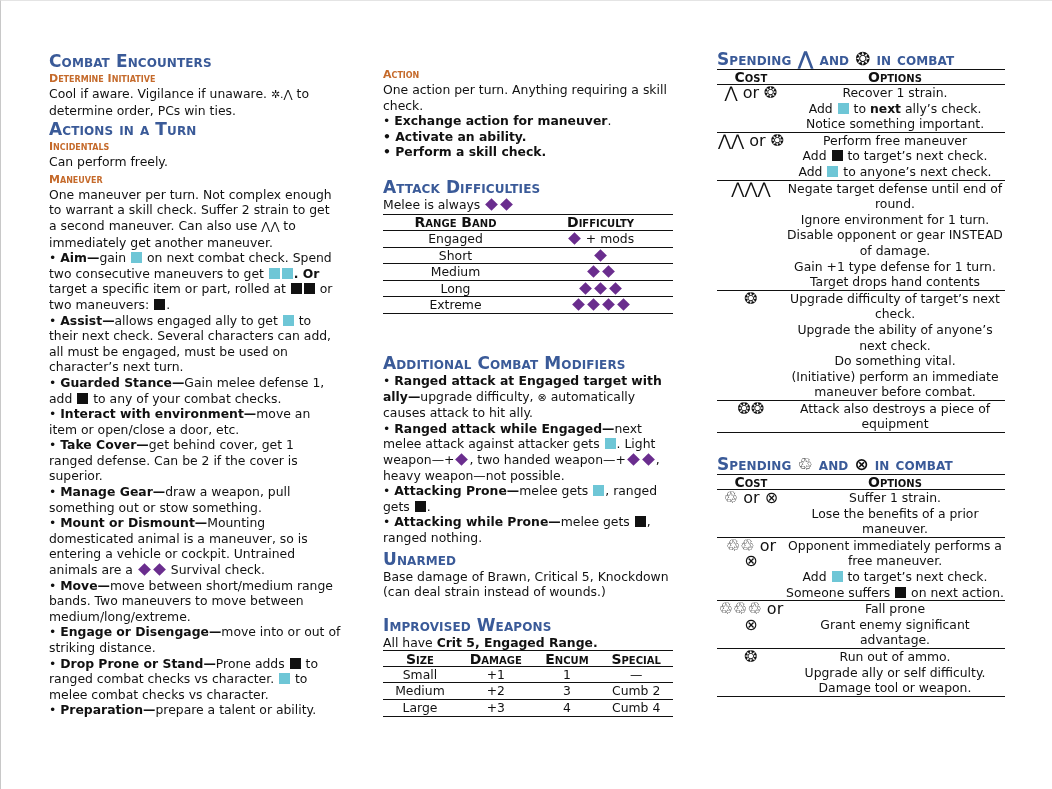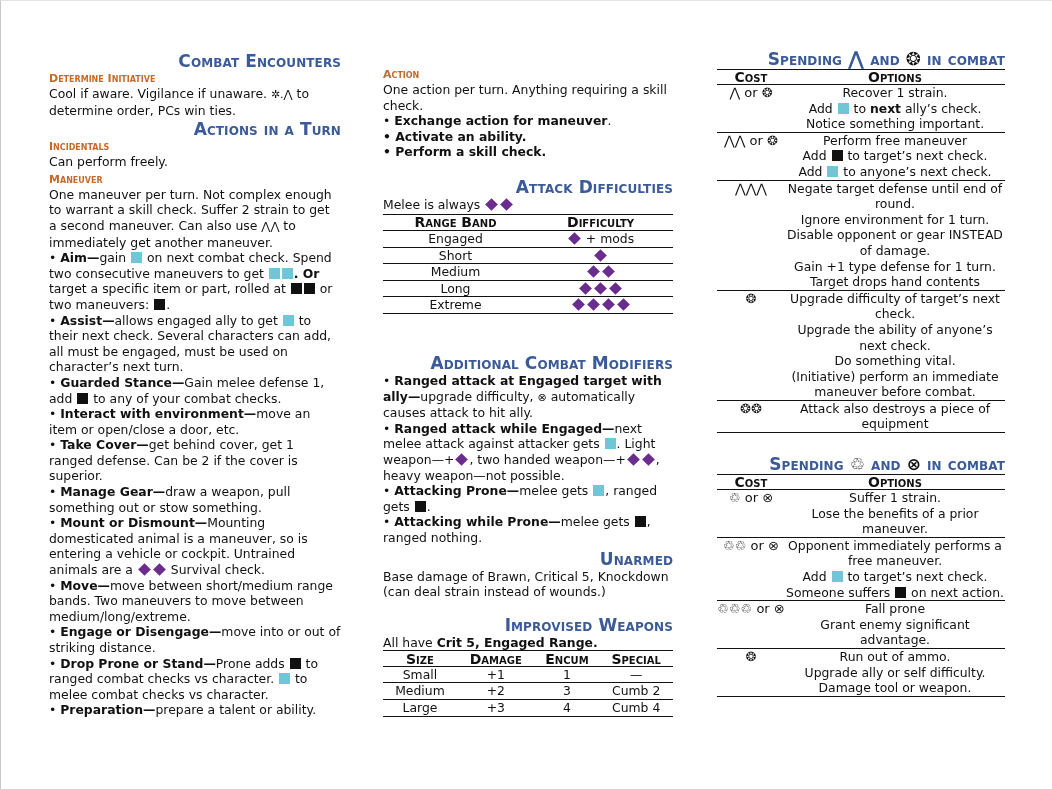--- a/index.html
+++ b/index.html
@@ -3,42 +3,42 @@
 <meta charset="utf-8">
 <style>
   * { box-sizing: border-box; margin: 0; padding: 0; }
   html, body { width: 1052px; height: 789px; background: #ffffff; overflow: hidden; }
   body { font-family: "DejaVu Sans", sans-serif; color: #111; font-size: 12.4px; line-height: 15.6px; position: relative; }
   .page-border { position: absolute; left: 0; top: 0; width: 1052px; height: 789px; border-left: 1px solid #c8c8c8; border-top: 1px solid #e4e4e4; pointer-events: none; }
   .col { position: absolute; top: 0; }
   #col1 { left: 49px; top: 52px; width: 292px; }
   #col2 { left: 383px; top: 67px; width: 290px; }
   #col3 { left: 717px; top: 49px; width: 288px; }
-  .h1 { color: #3a5a98; font-weight: bold; font-variant: small-caps; font-size: 17px; line-height: 19px; letter-spacing: 0.1px; text-align: right; }
+  .h1 { color: #3a5a98; font-weight: bold; font-variant: small-caps; font-size: 17px; line-height: 19px; letter-spacing: 0.1px; }
   .h2 { color: #c56a2b; font-weight: bold; font-variant: small-caps; font-size: 11px; line-height: 15px; }
   p { margin: 0; }
   .b { font-weight: bold; }
   .blue { display: inline-block; width: 11px; height: 11px; background: #6ec6d6; vertical-align: -1px; margin: 0 1px; }
   .black { display: inline-block; width: 11px; height: 11px; background: #111; vertical-align: -1px; margin: 0 1px; }
   .dia { display: inline-block; width: 9px; height: 9px; background: #6a2d8e; transform: rotate(45deg); margin: 0 3px; vertical-align: 0px; }
   .sym { font-size: 11px; }
   table { border-collapse: collapse; width: 100%; }
   th { font-variant: small-caps; font-weight: bold; font-size: 14px; line-height: 14px; }
   td { text-align: center; font-size: 12.4px; line-height: 15.6px; }
   .rng { margin-top: 1px; border-top: 1.5px solid #111; }
   .rng tr { border-bottom: 1.5px solid #111; }
   .rng th, .rng td { padding: 0; height: 16.5px; }
   .weap { border-top: 1.5px solid #111; }
   .weap tr { border-bottom: 1.5px solid #111; }
   .weap th, .weap td { padding: 0; height: 15.5px; }
   .spend { border-top: 1.5px solid #111; }
   .spend tr.row { border-bottom: 1.5px solid #111; }
   .spend th { border-bottom: 1.5px solid #111; padding: 0; height: 15px; }
   .spend td { vertical-align: top; padding: 0; }
-  .spend td.cost { width: 68px; font-size: 13px; }
+  .spend td.cost { width: 68px; font-size: 16px; }
   .spend td.opt { line-height: 15.6px; }
   .gap { height: 22px; }
 </style>
 </head>
 <body>
 
 <div class="page-border"></div>
 
 <div class="col" id="col1">
   <div class="h1">Combat Encounters</div>

